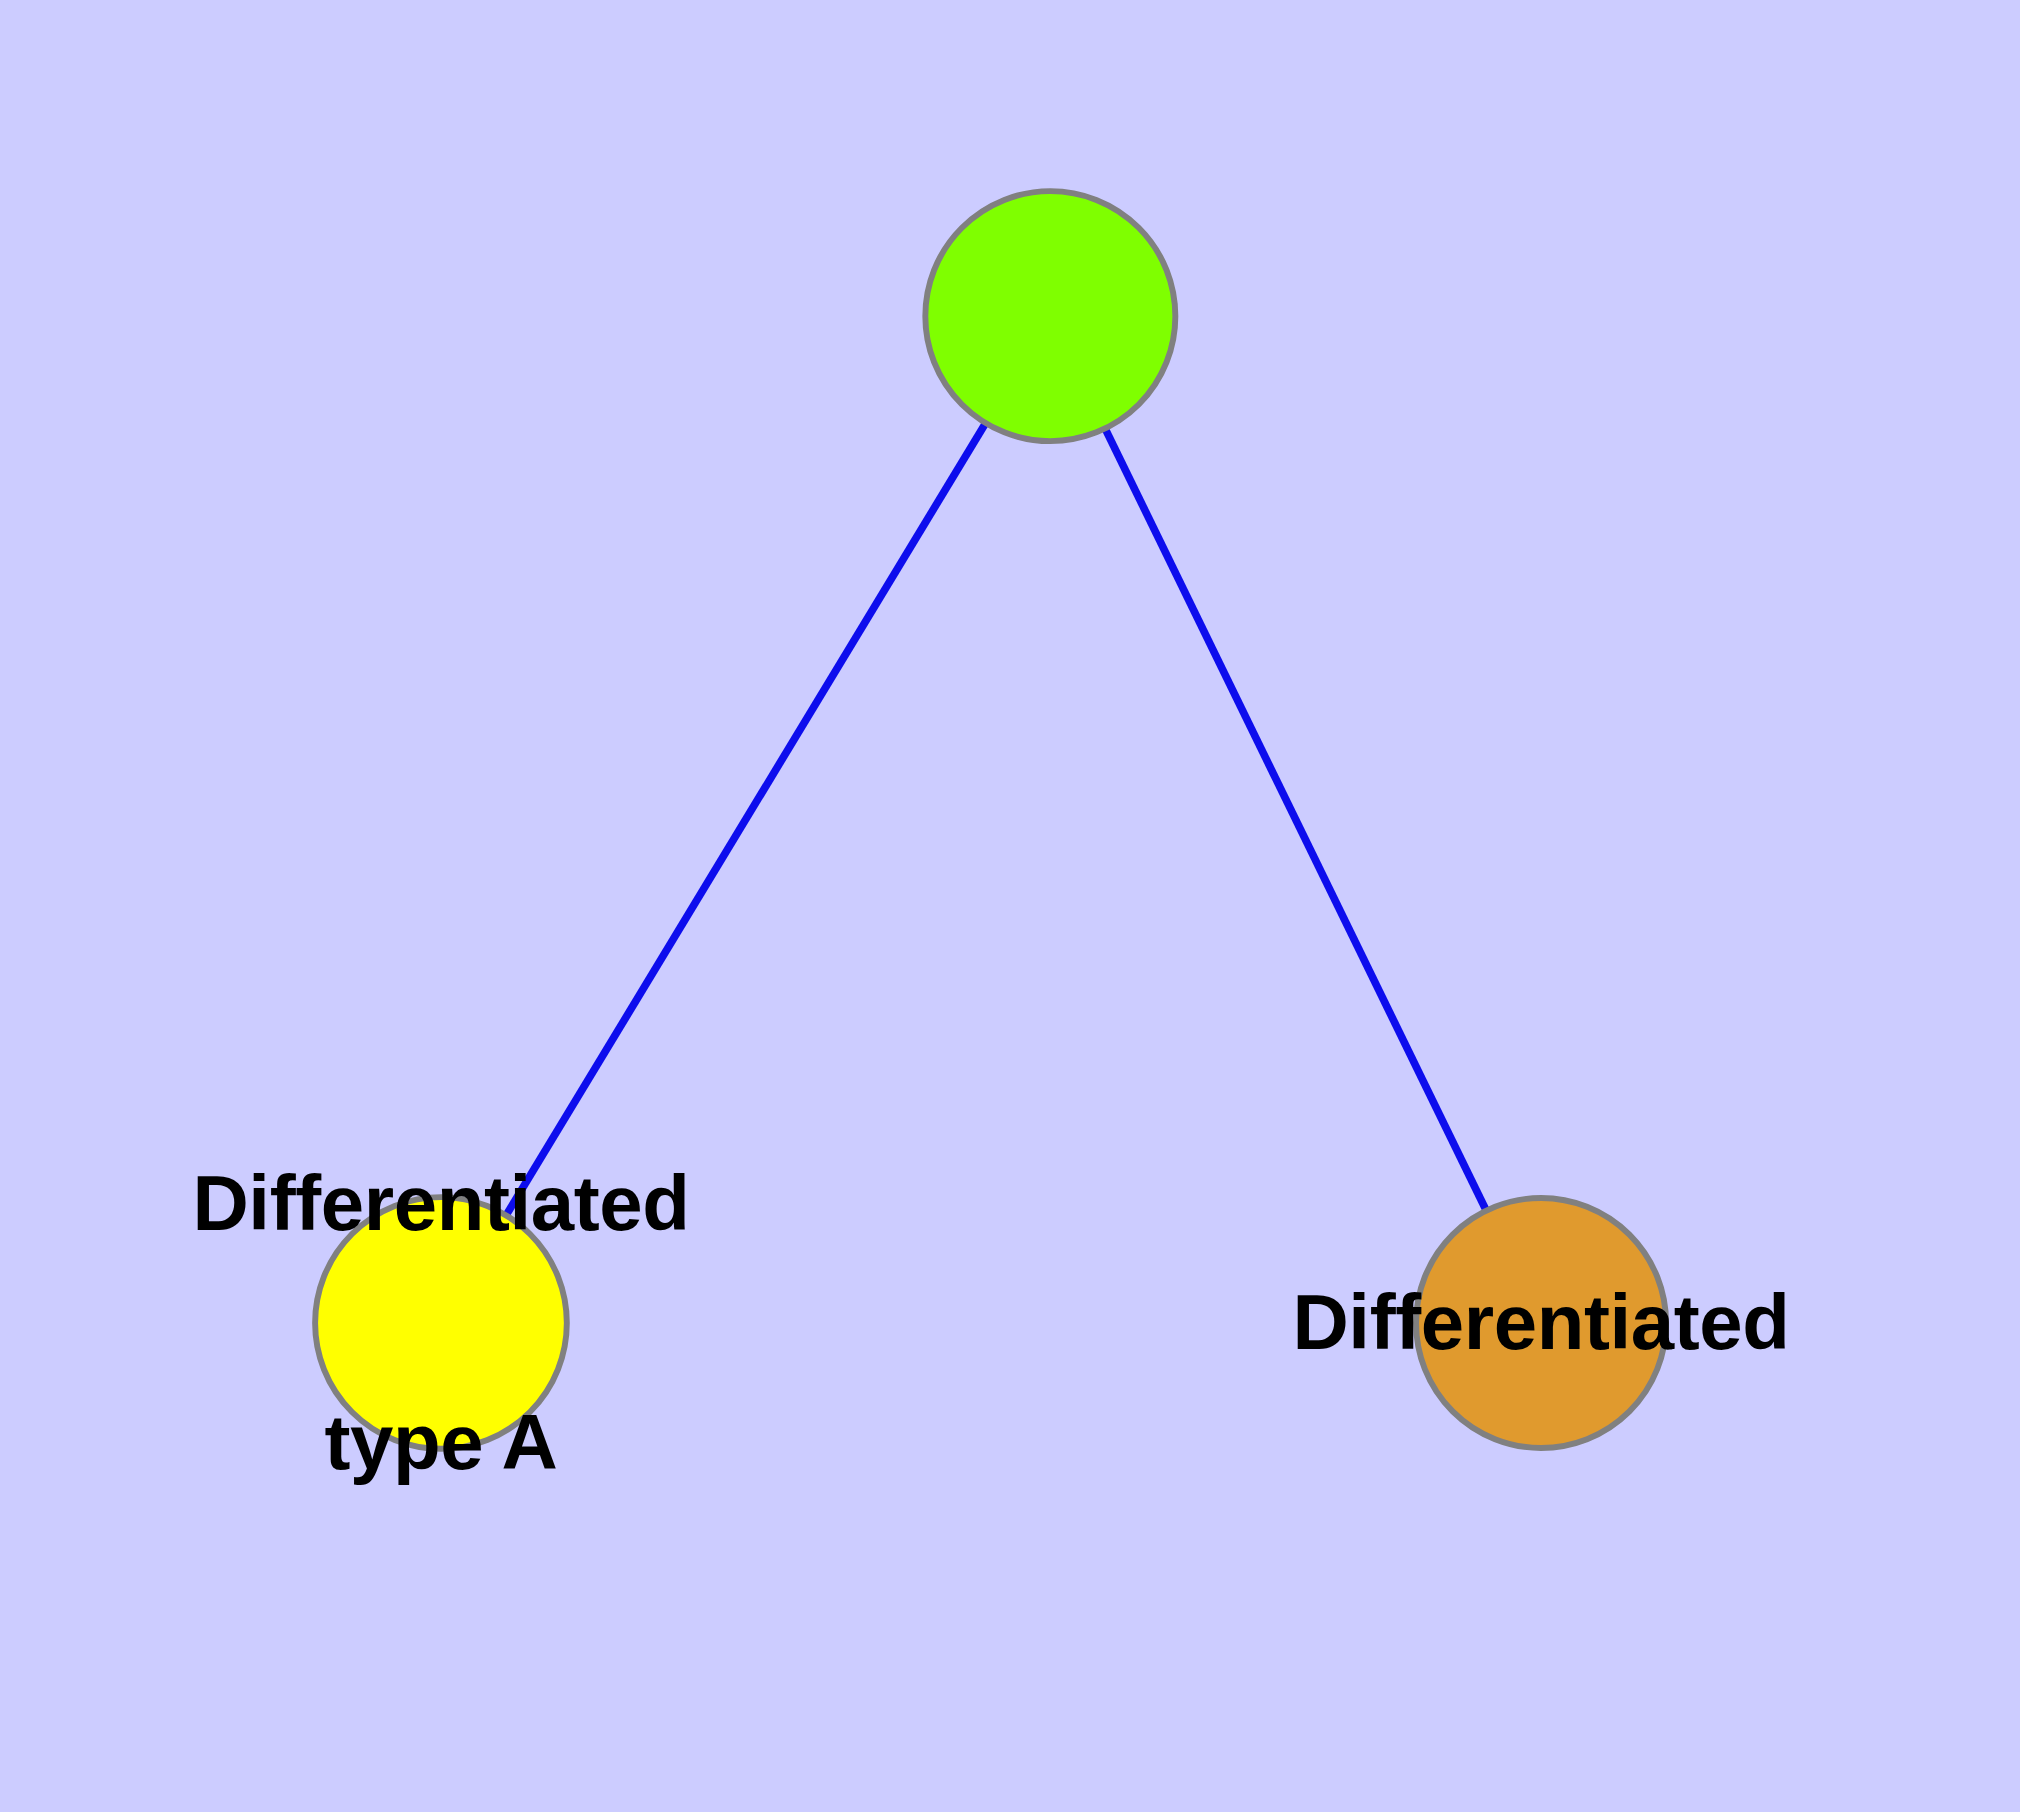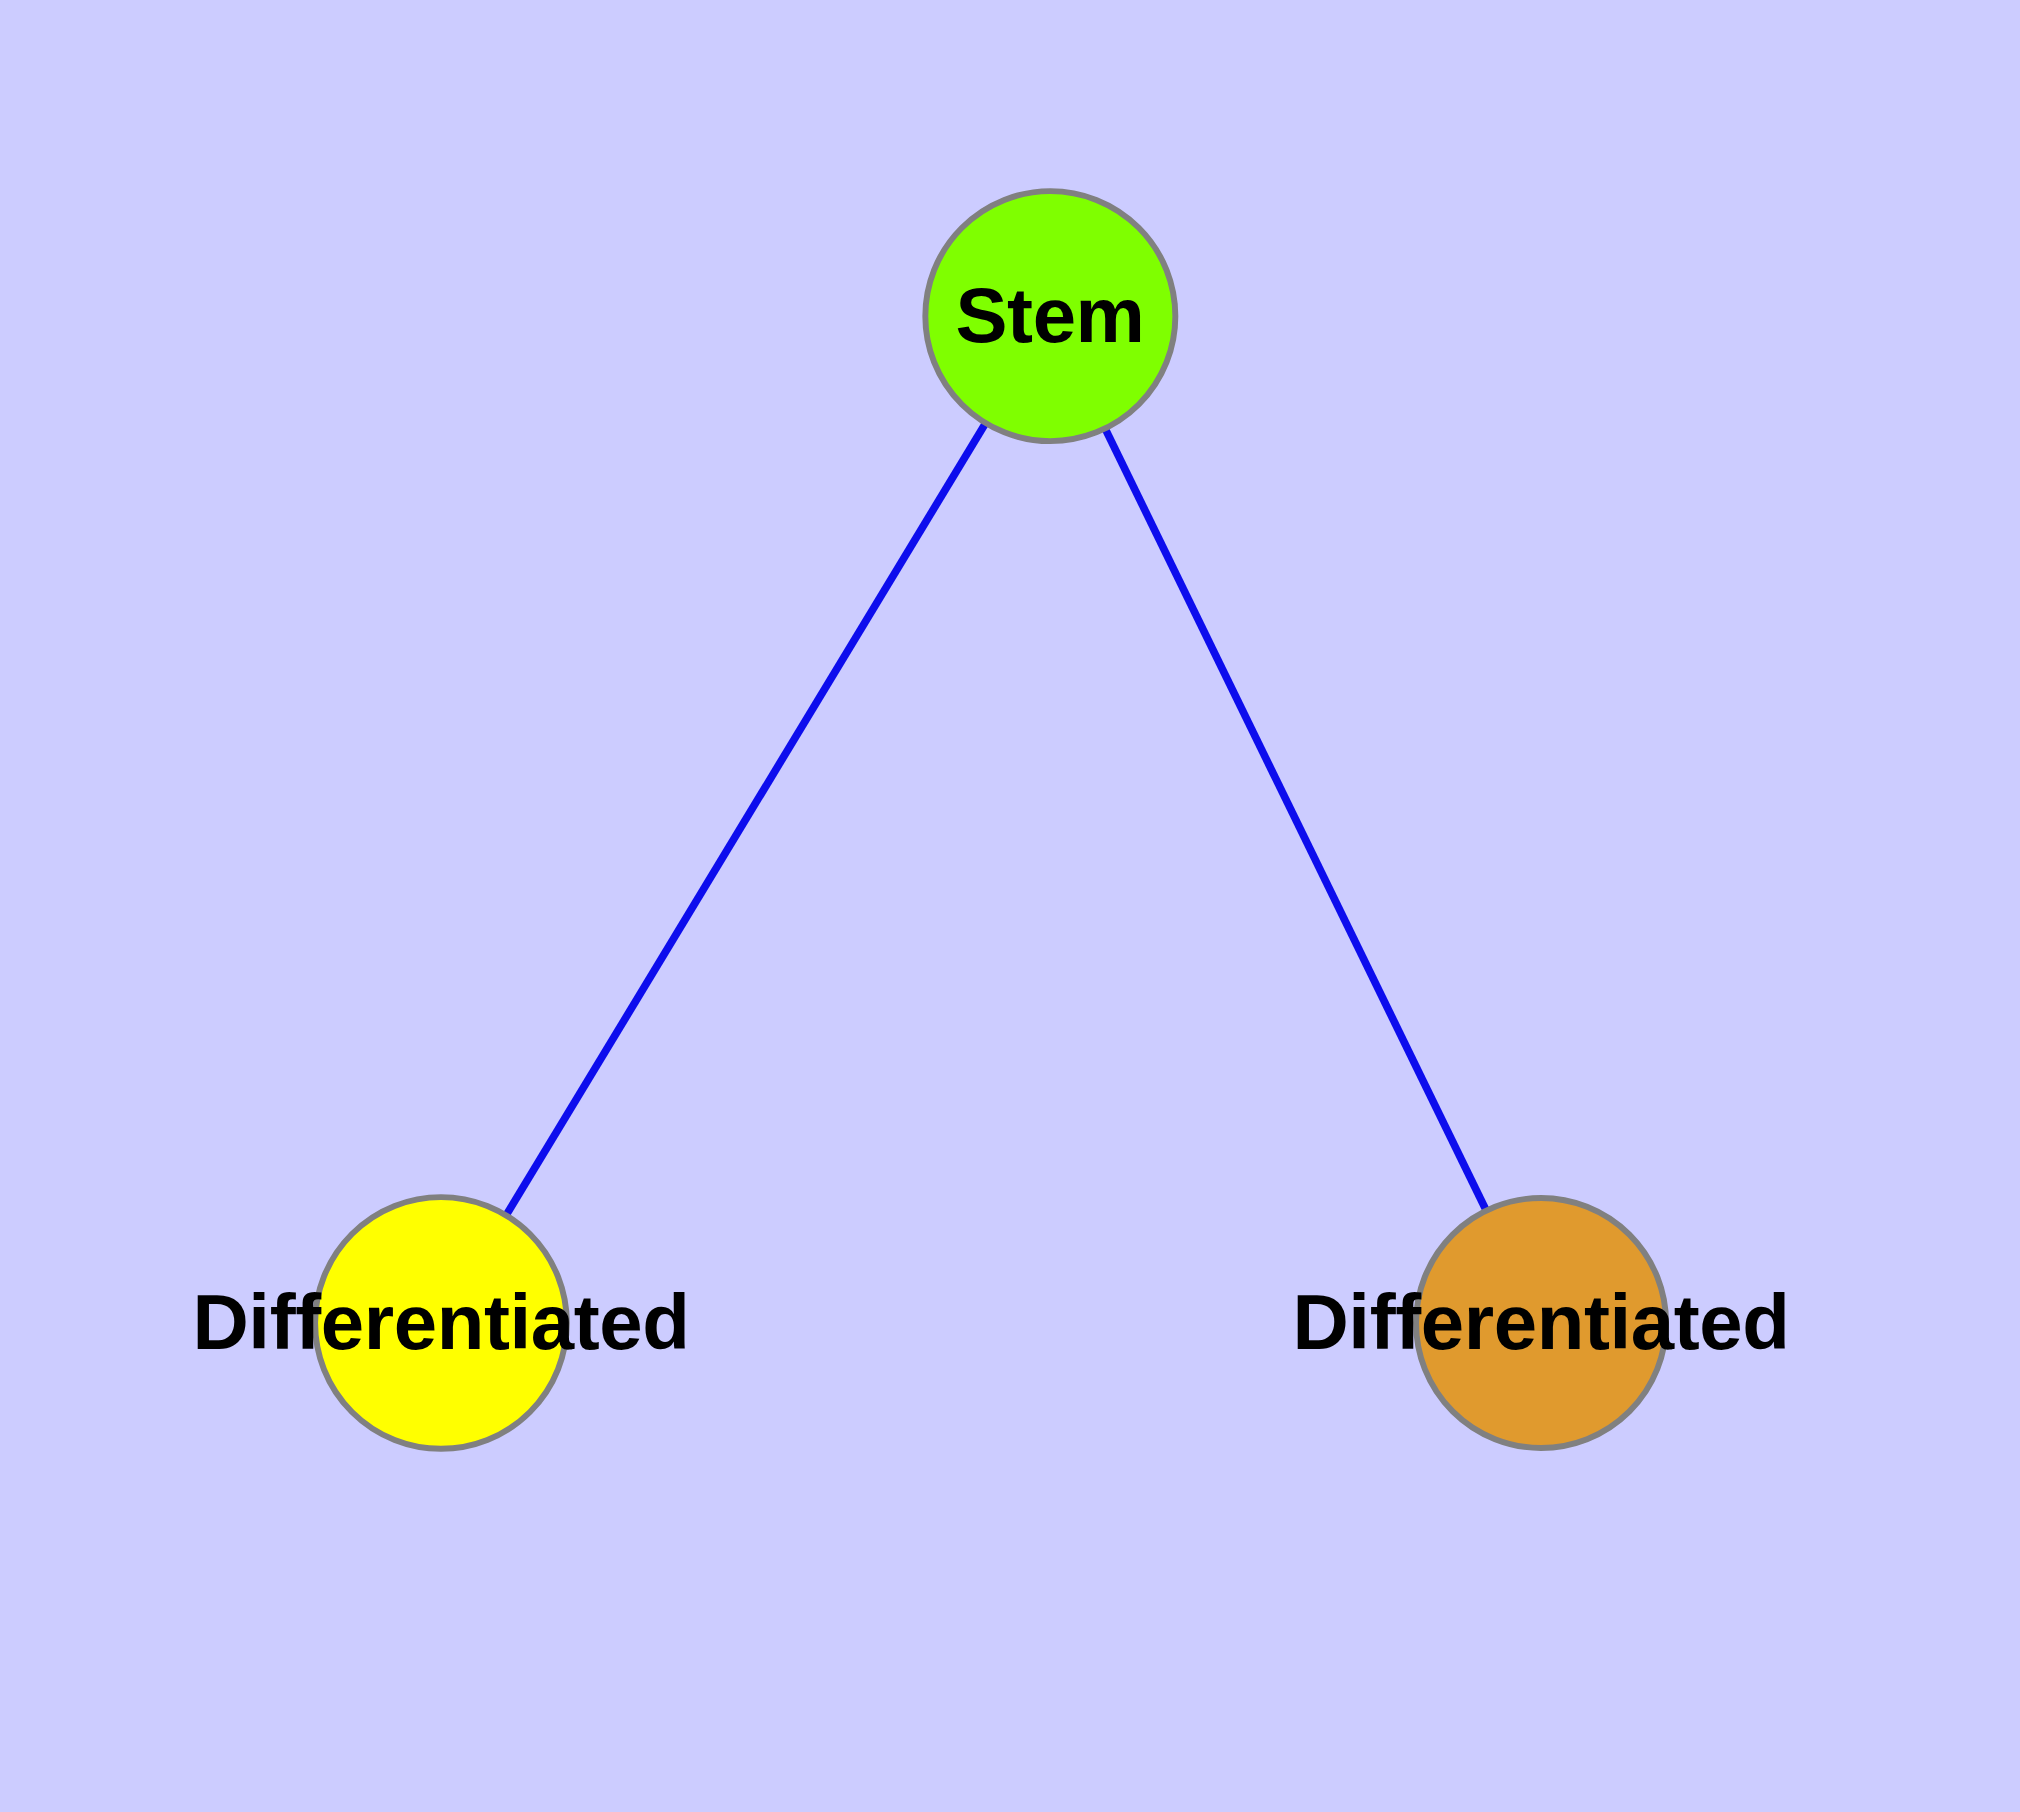--- a/index.html
+++ b/index.html
@@ -68,26 +68,24 @@
       <line x1="1239" y1="373" x2="1818" y2="1561" stroke="#0D0DED" stroke-width="9" stroke-linecap="butt"></line>
     </g>
 
     <g>
       <circle cx="1239" cy="373" r="147.5" fill="#7FFF00" stroke="#808080" stroke-width="7"></circle>
       <circle cx="520" cy="1561" r="148.5" fill="#FFFF00" stroke="#808080" stroke-width="7"></circle>
       <circle cx="1818" cy="1561" r="147.5" fill="#E09A2E" stroke="#808080" stroke-width="7"></circle>
     </g>
   </svg>
 
-  <div class="node-label" id="label-stem" style="left: 1050px; top: 316px; font-size: 78px; color: rgb(0, 0, 0);">
-    <div>Stem</div>
-  </div>
 
   <div class="node-label" id="label-diff-a" style="left: 441px; top: 1323px; font-size: 78px; color: rgb(0, 0, 0);">
     <div>Differentiated</div>
+    <div>type A</div>
   </div>
 
   <div class="node-label" id="label-diff-b" style="left: 1541px; top: 1323px; font-size: 78px; color: rgb(0, 0, 0);">
     <div>Differentiated</div>
   </div>
 
 </div>
 
 
 </body></html>

